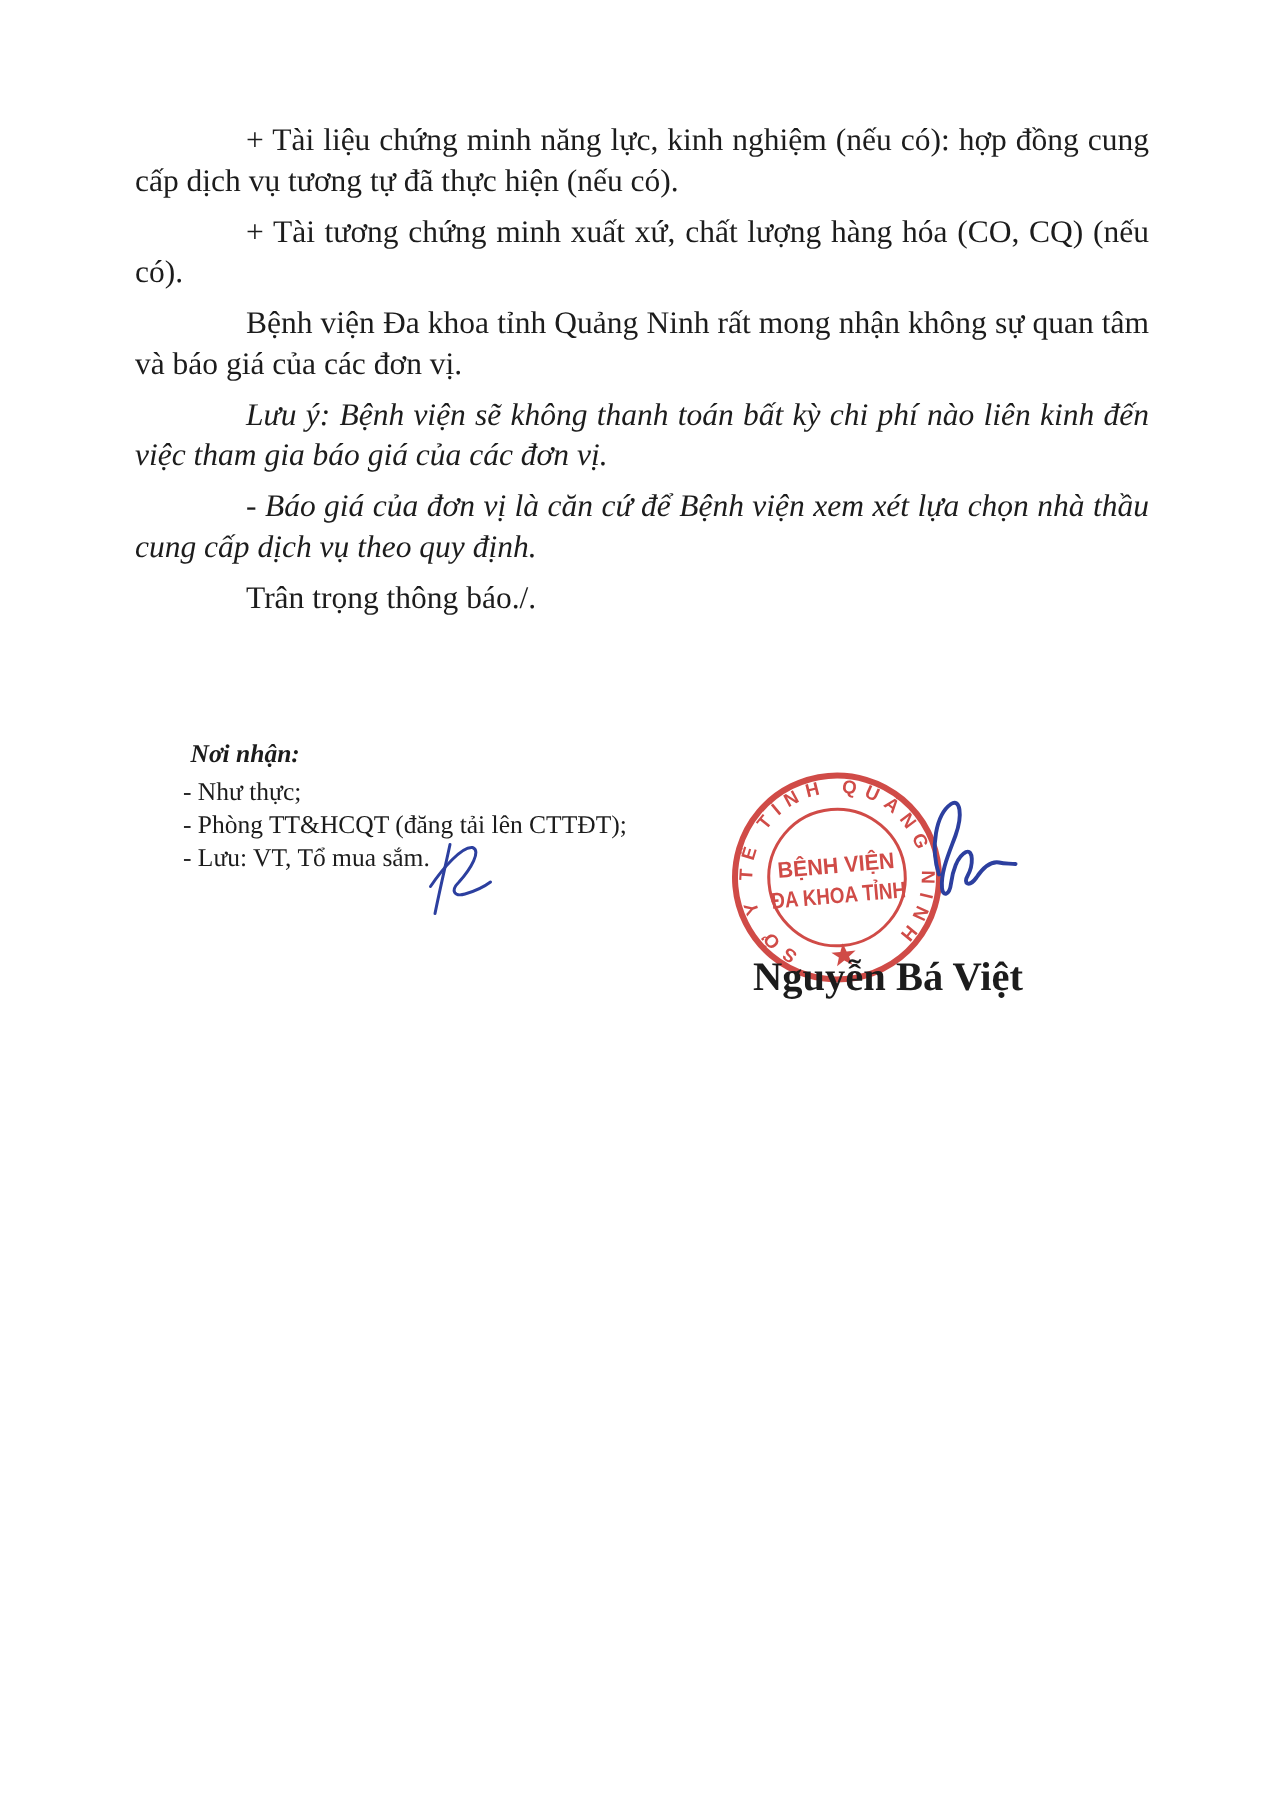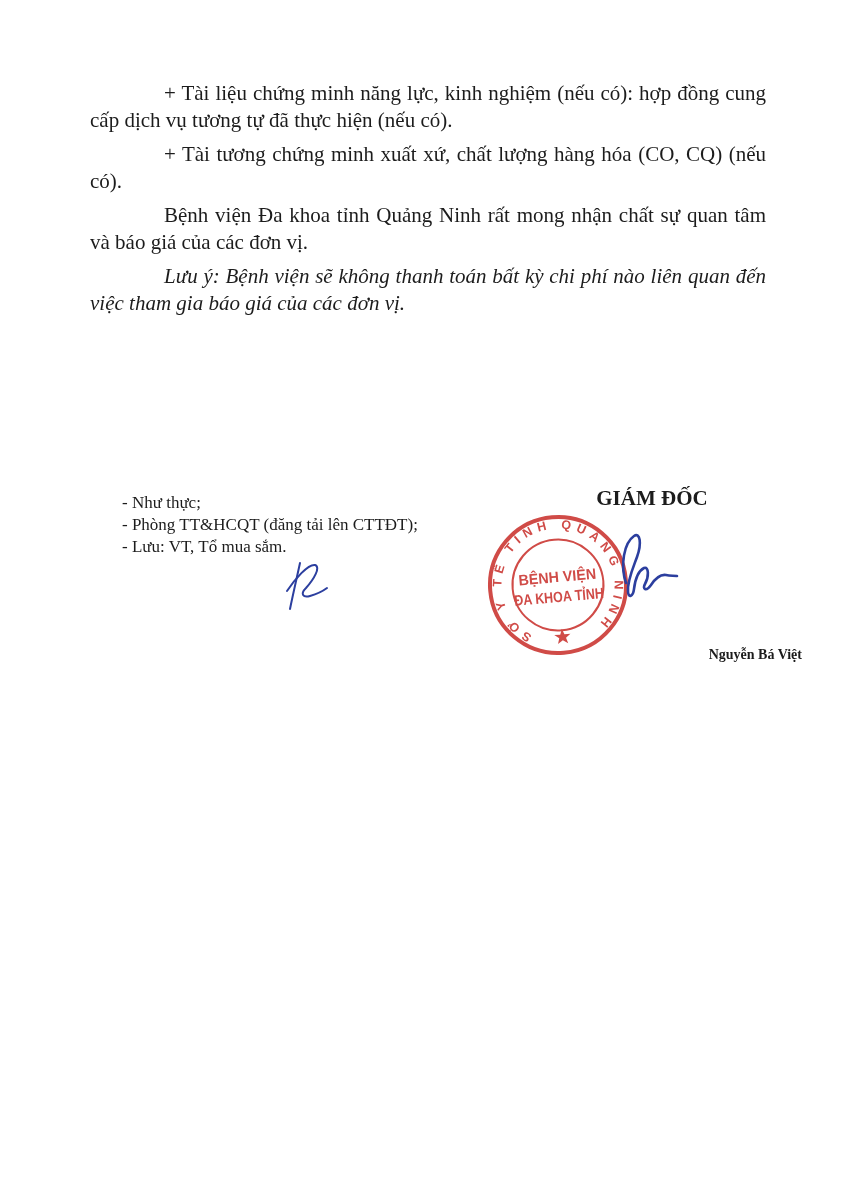--- a/index.html
+++ b/index.html
@@ -27,21 +27,21 @@
   .recipients-heading{
     font-weight:bold;font-style:italic;margin-left:5px;margin-bottom:3px;
   }
   .recipient-item{white-space:nowrap;}
   .sig-title{
     position:absolute;left:502px;top:486px;width:300px;
     text-align:center;font-size:21px;font-weight:bold;
   }
   .sig-name{
     position:absolute;left:502px;top:636px;width:300px;
-    text-align:right;font-size:14px;font-weight:bold;z-index:2;margin-top:11px;
+    text-align:left;font-size:27px;font-weight:bold;z-index:2;
   }
   .stamp-svg{position:absolute;left:478px;top:505px;z-index:1;}
   .sign-ink-svg{position:absolute;left:600px;top:495px;z-index:3;}
   .initials-svg{position:absolute;left:270px;top:552px;z-index:3;}
   .stamp-ring-text{
     font-family:"Liberation Sans", sans-serif;
     font-size:12.5px;font-weight:bold;letter-spacing:3.5px;
   }
   .stamp-center-text{
     font-family:"Liberation Sans", sans-serif;
@@ -49,31 +49,33 @@
   }
 </style>
 </head>
 <body>
 
 <div class="page">
 
   <div class="doc-body">
     <p class="para">+ Tài liệu chứng minh năng lực, kinh nghiệm (nếu có): hợp đồng cung cấp dịch vụ tương tự đã thực hiện (nếu có).</p>
     <p class="para">+ Tài tương chứng minh xuất xứ, chất lượng hàng hóa (CO, CQ) (nếu có).</p>
-    <p class="para">Bệnh viện Đa khoa tỉnh Quảng Ninh rất mong nhận chất sự quan tâm và báo giá của các đơn vị.</p>
-    <p class="para italic">Lưu ý: Bệnh viện sẽ không thanh toán bất kỳ chi phí nào liên quan đến việc tham gia báo giá của các đơn vị.</p>
+    <p class="para">Bệnh viện Đa khoa tỉnh Quảng Ninh rất mong nhận không sự quan tâm và báo giá của các đơn vị.</p>
+    <p class="para italic">Lưu ý: Bệnh viện sẽ không thanh toán bất kỳ chi phí nào liên kinh đến việc tham gia báo giá của các đơn vị.</p>
+    <p class="para italic">- Báo giá của đơn vị là căn cứ để Bệnh viện xem xét lựa chọn nhà thầu cung cấp dịch vụ theo quy định.</p>
+    <p class="para">Trân trọng thông báo./.</p>
   </div>
 
   <div class="recipients">
+    <div class="recipients-heading">Nơi nhận:</div>
     <div class="recipient-item">- Như thực;</div>
     <div class="recipient-item">- Phòng TT&amp;HCQT (đăng tải lên CTTĐT);</div>
     <div class="recipient-item">- Lưu: VT, Tổ mua sắm.</div>
   </div>
 
-  <div class="sig-title">GIÁM ĐỐC</div>
   <div class="sig-name">Nguyễn Bá Việt</div>
 
   <svg class="stamp-svg" width="160" height="160" viewBox="0 0 160 160">
     <g transform="rotate(-5 80 80)" opacity="0.9">
       <circle cx="80" cy="80" r="68" fill="none" stroke-width="4" stroke="#cb3834"></circle>
       <circle cx="80" cy="80" r="45.5" fill="none" stroke-width="2" stroke="#cb3834"></circle>
       <defs>
         <path id="ringPath" d="M 51.75 128.9 A 56.5 56.5 0 1 1 108.25 128.9" fill="none"></path>
       </defs>
       <text class="stamp-ring-text" fill="#cb3834">

